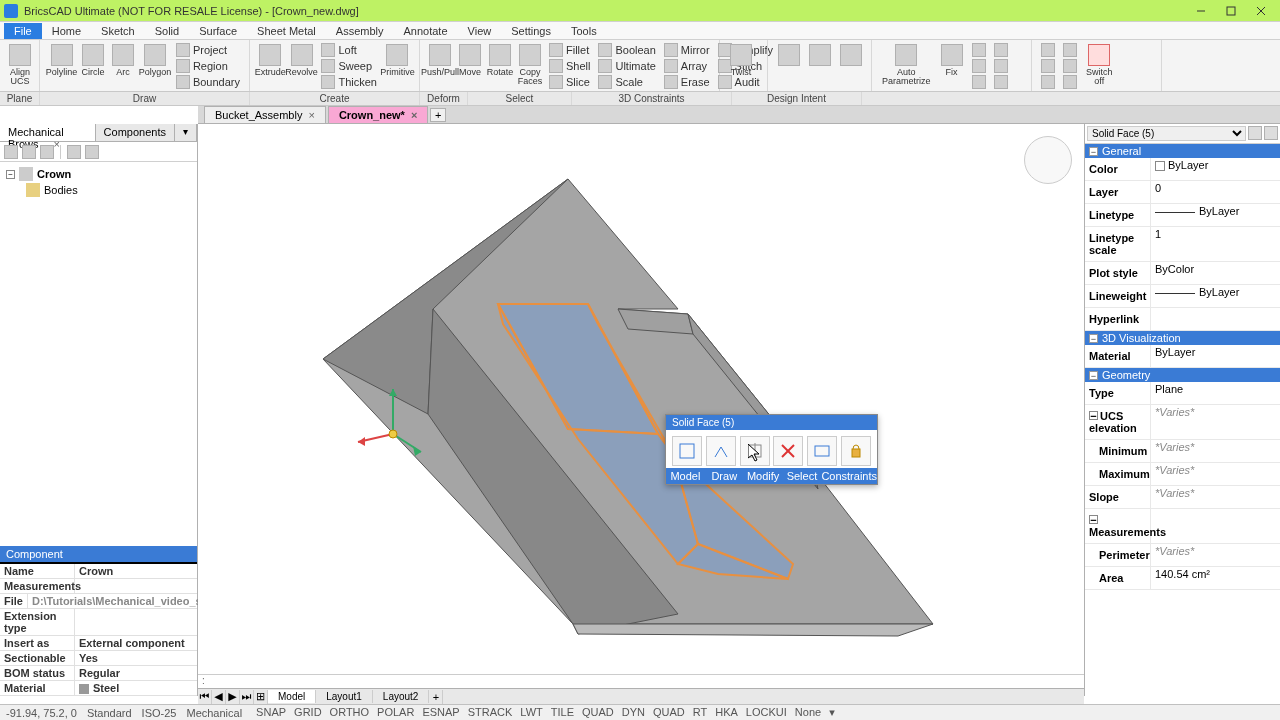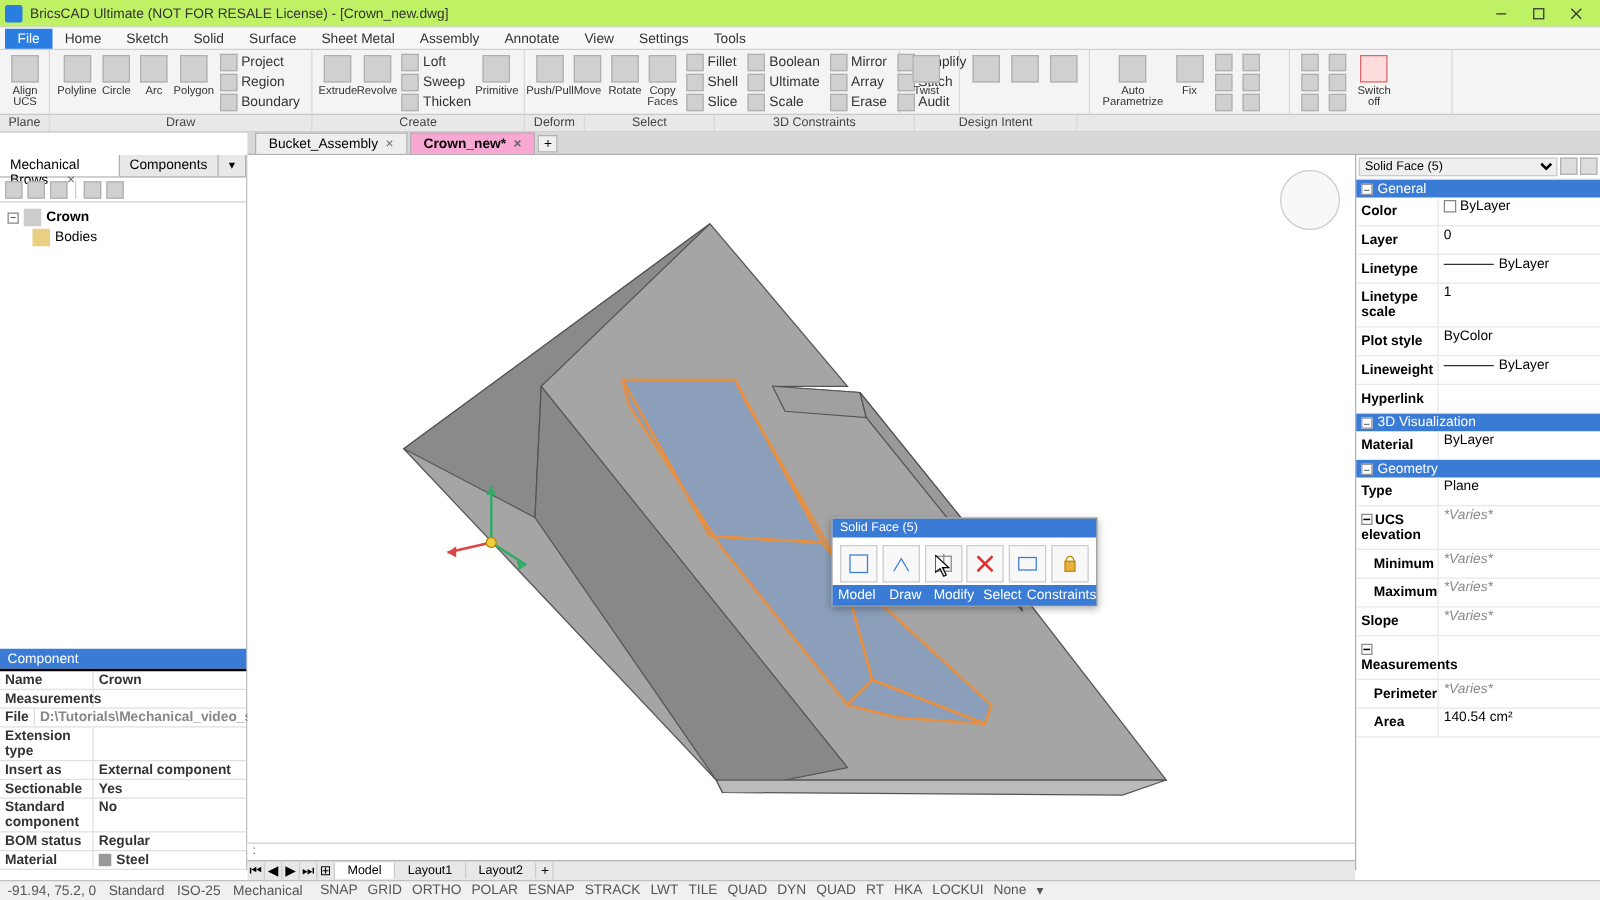--- a/index.html
+++ b/index.html
@@ -450,24 +450,20 @@
         <div class="key">Extension type</div>
         <div class="val"></div>
       </div>
     <div class="prop-row">
         <div class="key">Insert as</div>
         <div class="val">External component</div>
       </div>
     <div class="prop-row">
         <div class="key">Sectionable</div>
         <div class="val">Yes</div>
-      </div>
-    <div class="prop-row">
-        <div class="key">Standard component</div>
-        <div class="val">No</div>
       </div>
     <div class="prop-row">
         <div class="key">BOM status</div>
         <div class="val">Regular</div>
       </div>
     <div class="prop-row">
         <div class="key">Material</div>
         <div class="val"><span style="display:inline-block;width:10px;height:10px;background:#999;margin-right:4px;vertical-align:middle"></span><span>Steel</span></div>
       </div>
   </div>

